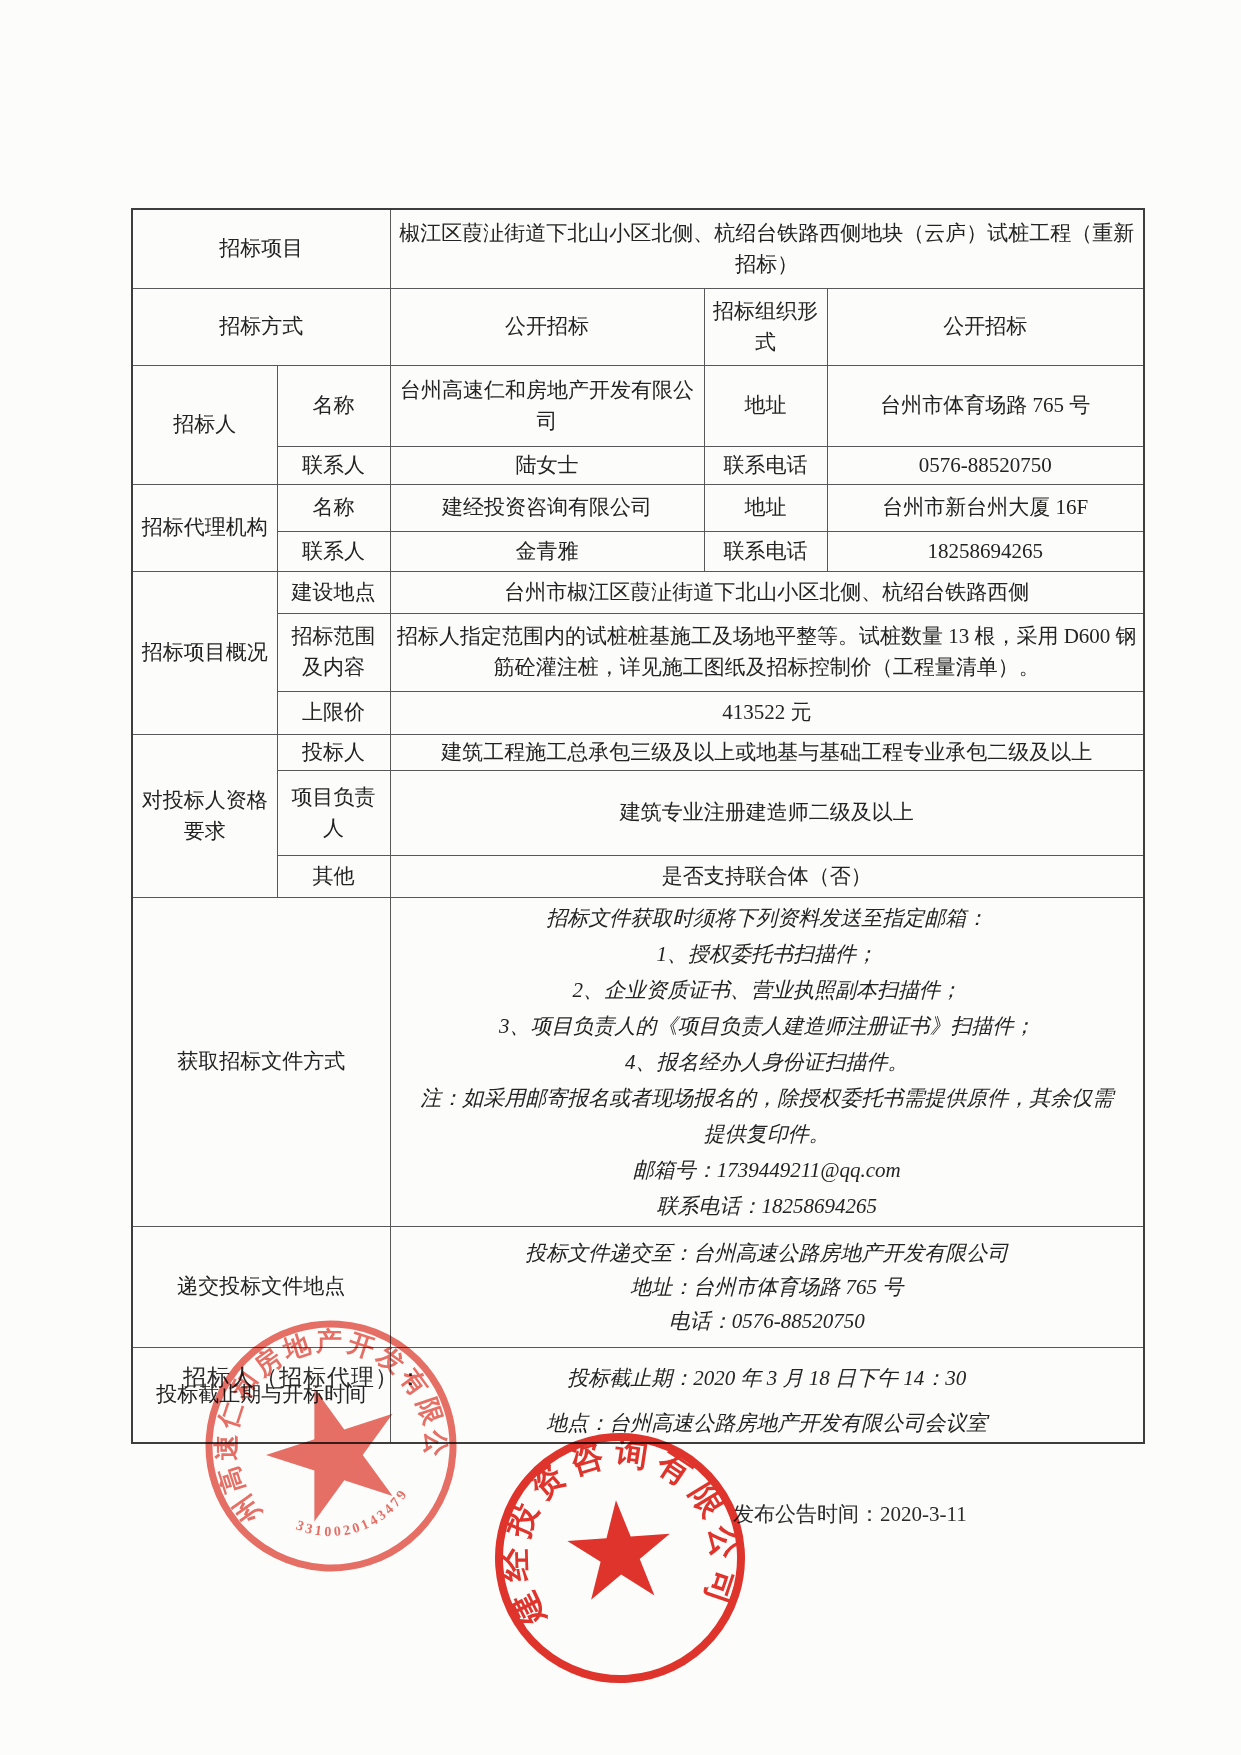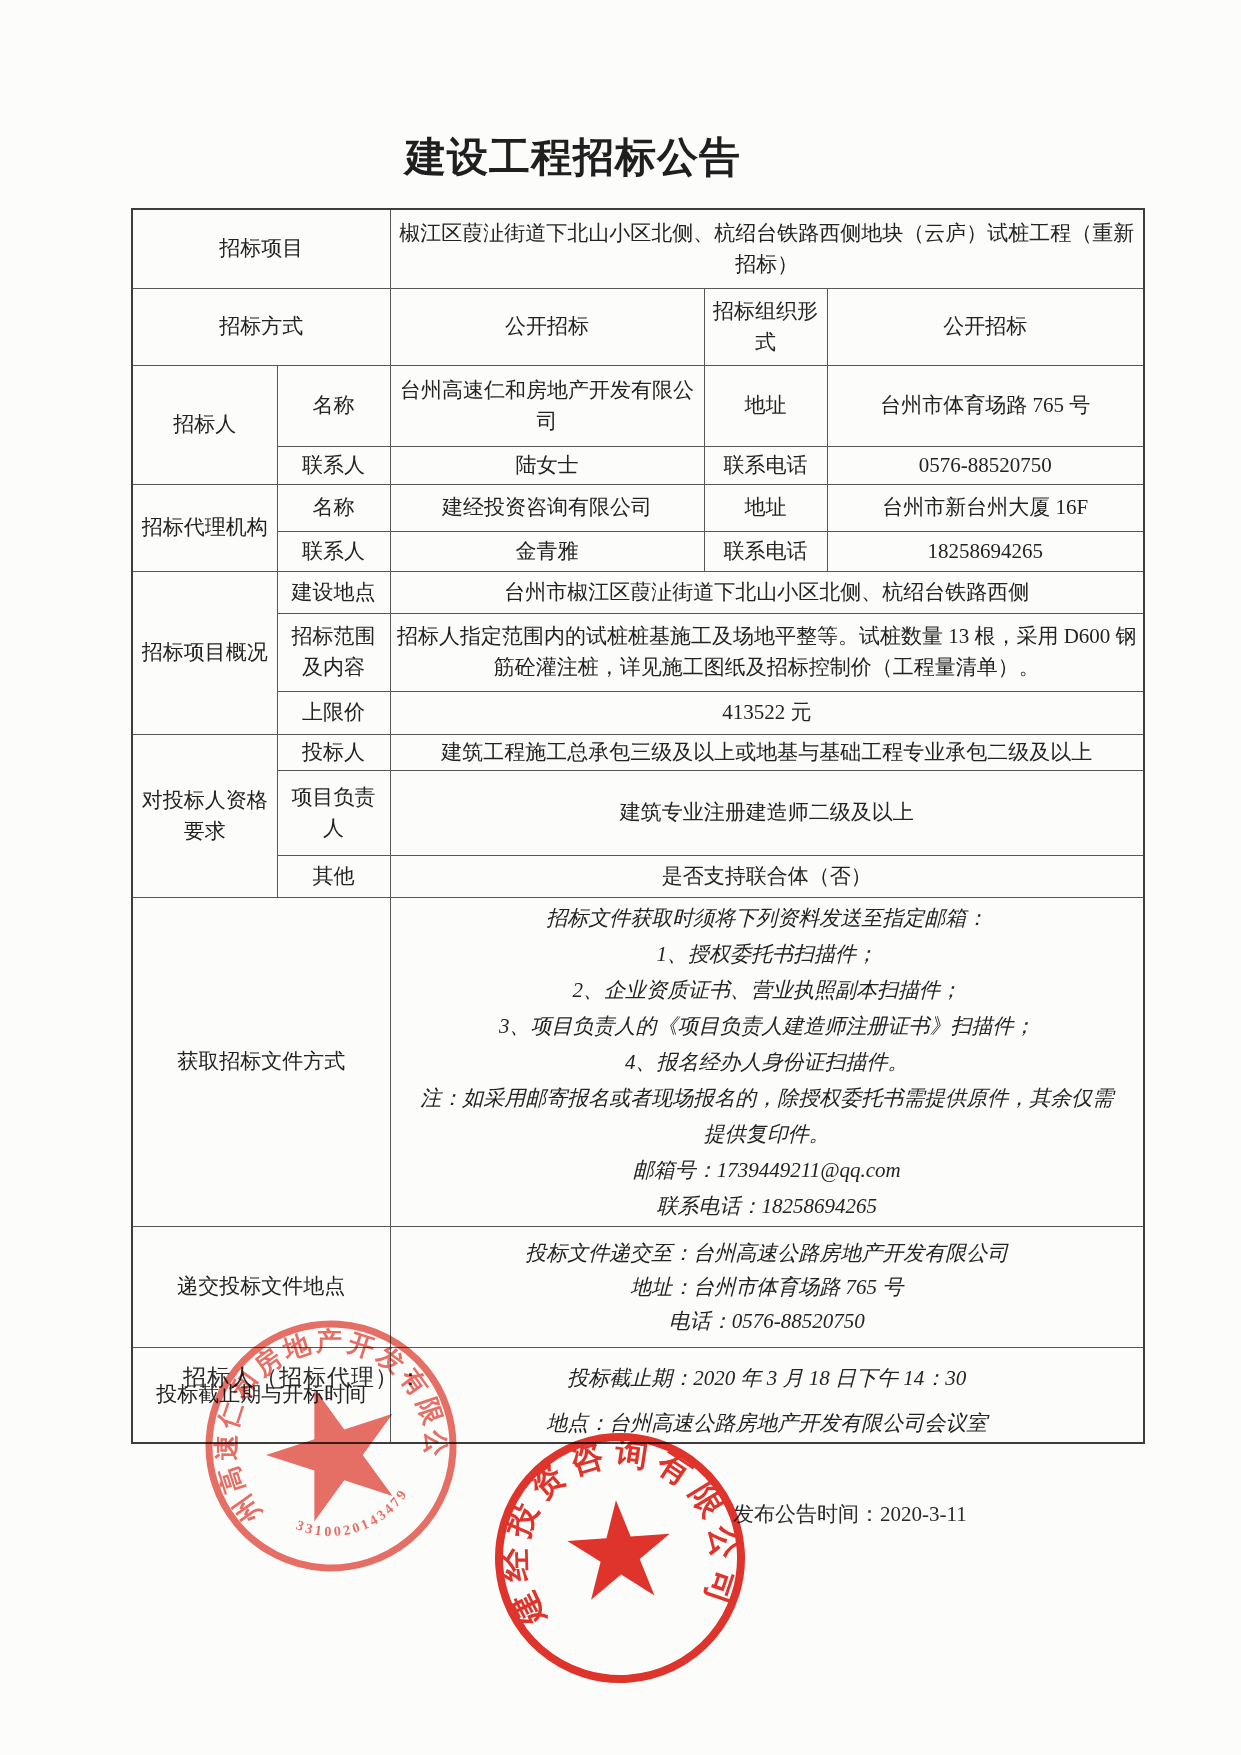--- a/index.html
+++ b/index.html
@@ -43,21 +43,20 @@
   .stamp-right{left:485px;top:1423px;width:270px;height:270px;
     color:#e0241b;opacity:.93;transform:rotate(-4deg);}
   .stamp svg{display:block;width:100%;height:100%;}
   .stamp text{fill:currentColor;font-family:"Liberation Serif","DejaVu Serif",serif;font-weight:bold;}
 </style>
 </head>
 <body>
 
 <div class="page">
 
-  <div class="doc-title">建设工程招标公告</div>
 
   <table class="notice">
     <colgroup>
       <col style="width:145px">
         <col style="width:113px">
         <col style="width:314px">
       <col style="width:123px">
         <col style="width:317px">
     </colgroup>
     <tbody>

